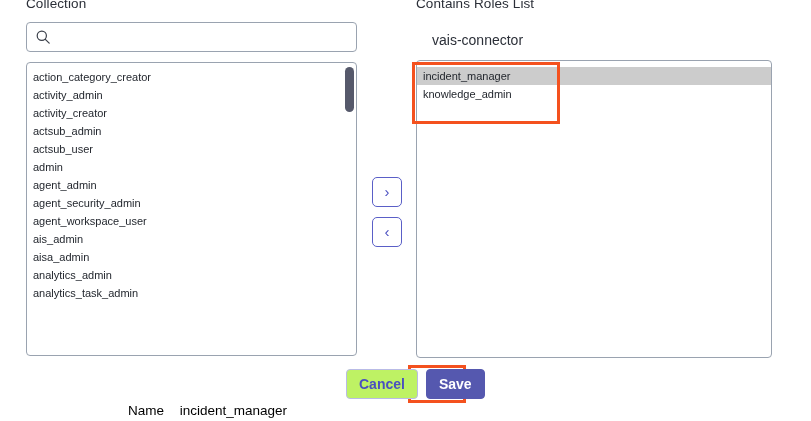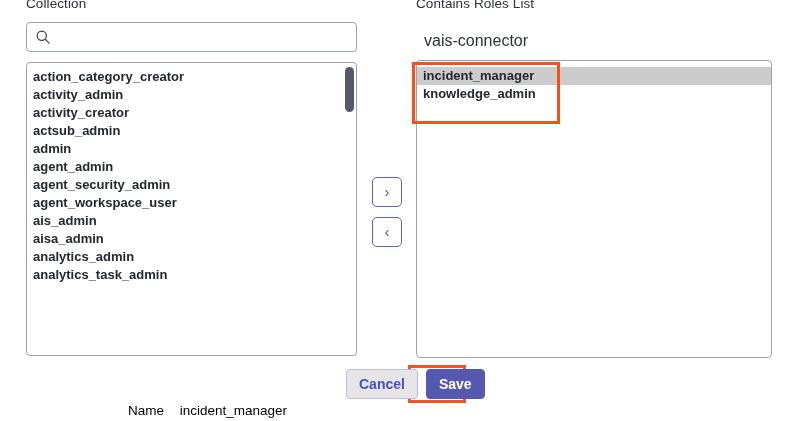--- a/index.html
+++ b/index.html
@@ -84,28 +84,27 @@
     background: #ffffff;
     overflow: hidden;
   }
   #collection-list .inner {
     padding: 5px 0 0 0;
     position: absolute;
     left: 0; top: 0; right: 0; bottom: 0;
     overflow: hidden;
   }
   .list-row {
-    font-size: 13px;
+    font-size: 11px;
     line-height: 18px;
     height: 18px;
     padding: 0 10px 0 6px;
     color: #23272e;
     white-space: nowrap;
     overflow: hidden;
-    font-weight: bold;
   }
   .list-row.selected { background: #cccccc; }
 
   #collection-scrollbar {
     position: absolute;
     right: 2px;
     top: 2px;
     width: 9px;
     bottom: 2px;
     background: transparent;
@@ -152,23 +151,23 @@
     top: 0;
     width: 356px;
   }
   #contains-roles-label {
     position: absolute;
     left: 0;
     top: -4px;
   }
   #vais-connector-label {
     position: absolute;
-    left: 8px;
+    left: 16px;
     top: 32px;
-    font-size: 16px;
+    font-size: 14px;
     color: #2b2f38;
     white-space: nowrap;
   }
   #roles-list {
     position: absolute;
     left: 0;
     top: 60px;
     width: 356px;
     height: 298px;
     box-sizing: border-box;
@@ -213,21 +212,21 @@
     font-size: 14px;
     font-weight: bold;
     border-radius: 4px;
     box-sizing: border-box;
     cursor: pointer;
     padding: 0 12px;
     height: 30px;
     line-height: 28px;
   }
   #cancel-button {
-    background: #e5e5e5;
+    background: #bef264;
     border: 1px solid #b9bbe6;
     color: #4a4fc0;
     margin-right: 8px;
   }
   #save-button {
     background: #5558af;
     border: 1px solid #5558af;
     color: #ffffff;
   }
 
@@ -258,20 +257,21 @@
     </span>
     <input id="search-input" type="text" value="" placeholder="" style="">
   </div>
 
   <div id="collection-list">
     <div class="inner" id="collection-rows">
         <div class="list-row">action_category_creator</div>
         <div class="list-row">activity_admin</div>
         <div class="list-row">activity_creator</div>
         <div class="list-row">actsub_admin</div>
+        <div class="list-row">actsub_user</div>
         <div class="list-row">admin</div>
         <div class="list-row">agent_admin</div>
         <div class="list-row">agent_security_admin</div>
         <div class="list-row">agent_workspace_user</div>
         <div class="list-row">ais_admin</div>
         <div class="list-row">aisa_admin</div>
         <div class="list-row">analytics_admin</div>
         <div class="list-row">analytics_task_admin</div>
       </div>
     <div id="collection-scrollbar">

